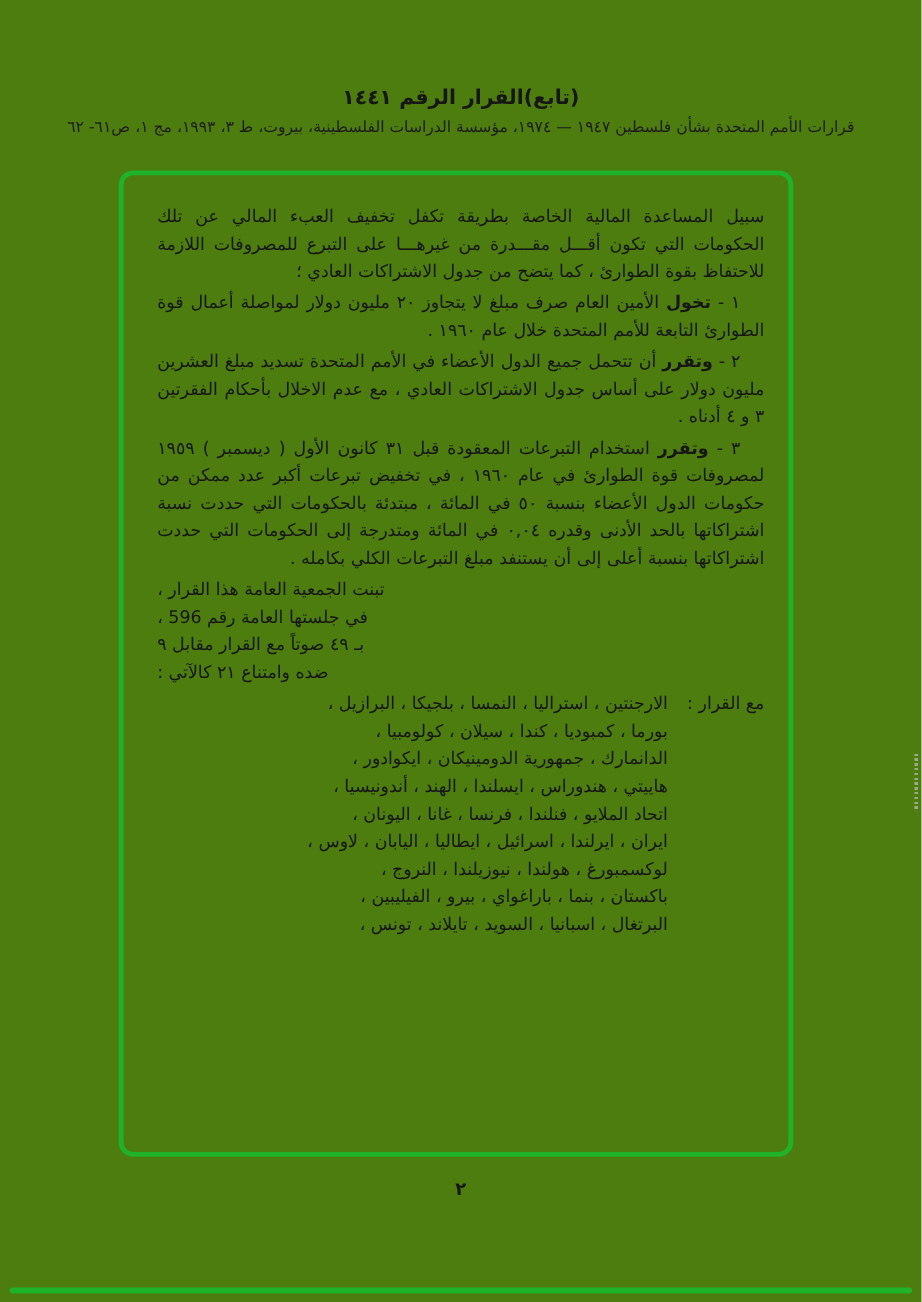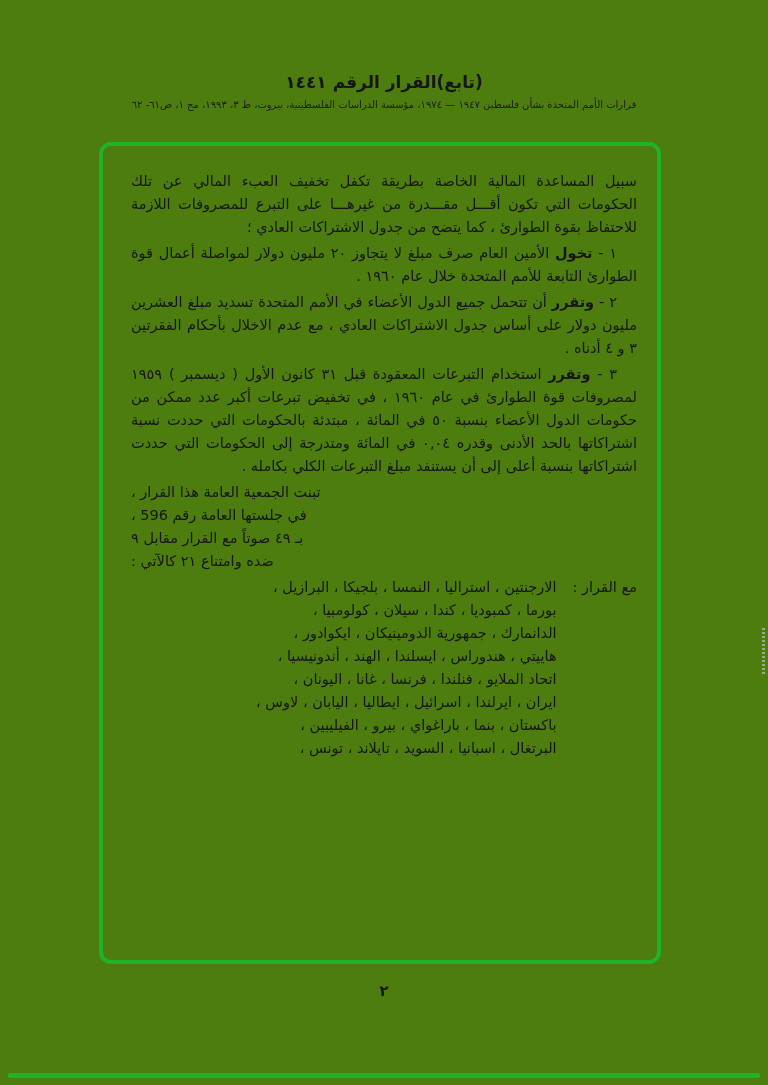--- a/index.html
+++ b/index.html
@@ -24,21 +24,21 @@
     width: 100%;
     text-align: center;
   }
   .doc-title {
     font-size: 17px;
     font-weight: 700;
     margin: 0;
   }
   .doc-source {
     margin-top: 7px;
-    font-size: 10px;
+    font-size: 13px;
     color: #1c1c1c;
     letter-spacing: 0.2px;
   }
   
   .green-box {
     position: absolute;
     left: 99px;
     top: 142px;
     width: 562px;
     height: 822px;
@@ -137,20 +137,21 @@
 
       <div class="vote">
         <span class="vote-label">مع القرار :</span>
         <div class="vote-lines" id="vote-lines">
             <div class="vote-line">الارجنتين ، استراليا ، النمسا ، بلجيكا ، البرازيل ،</div>
             <div class="vote-line">بورما ، كمبوديا ، كندا ، سيلان ، كولومبيا ،</div>
             <div class="vote-line">الدانمارك ، جمهورية الدومينيكان ، ايكوادور ،</div>
             <div class="vote-line">هاييتي ، هندوراس ، ايسلندا ، الهند ، أندونيسيا ،</div>
             <div class="vote-line">اتحاد الملايو ، فنلندا ، فرنسا ، غانا ، اليونان ،</div>
             <div class="vote-line">ايران ، ايرلندا ، اسرائيل ، ايطاليا ، اليابان ، لاوس ،</div>
+            <div class="vote-line">لوكسمبورغ ، هولندا ، نيوزيلندا ، النروج ،</div>
             <div class="vote-line">باكستان ، بنما ، باراغواي ، بيرو ، الفيليبين ،</div>
             <div class="vote-line">البرتغال ، اسبانيا ، السويد ، تايلاند ، تونس ،</div>
           </div>
       </div>
 
     </div>
   </div>
 
   <div class="page-num">٢</div>
 

